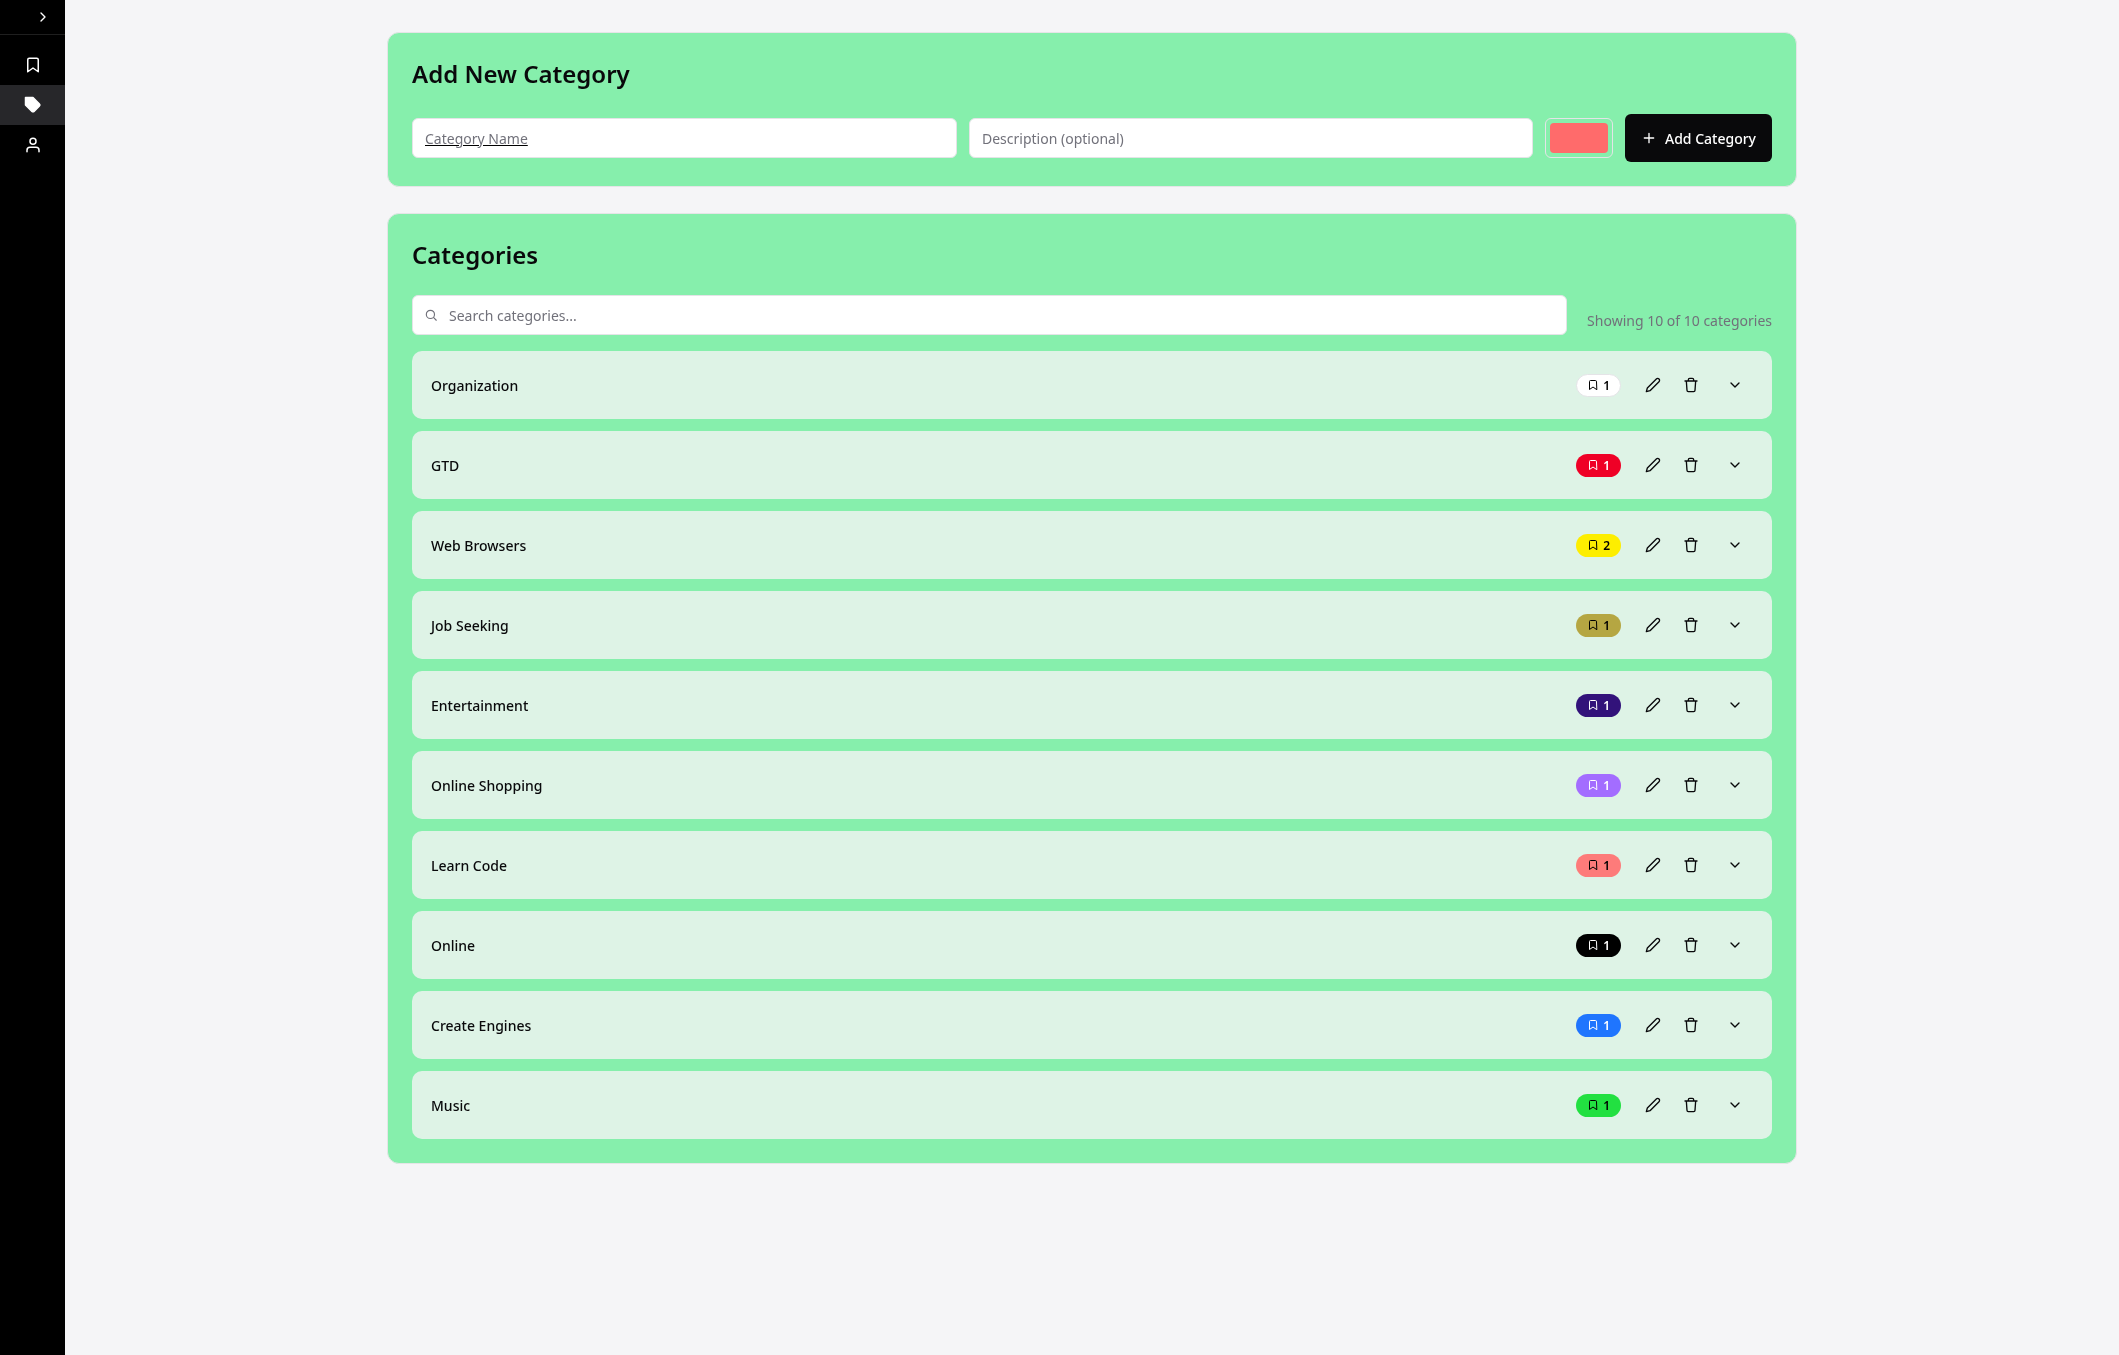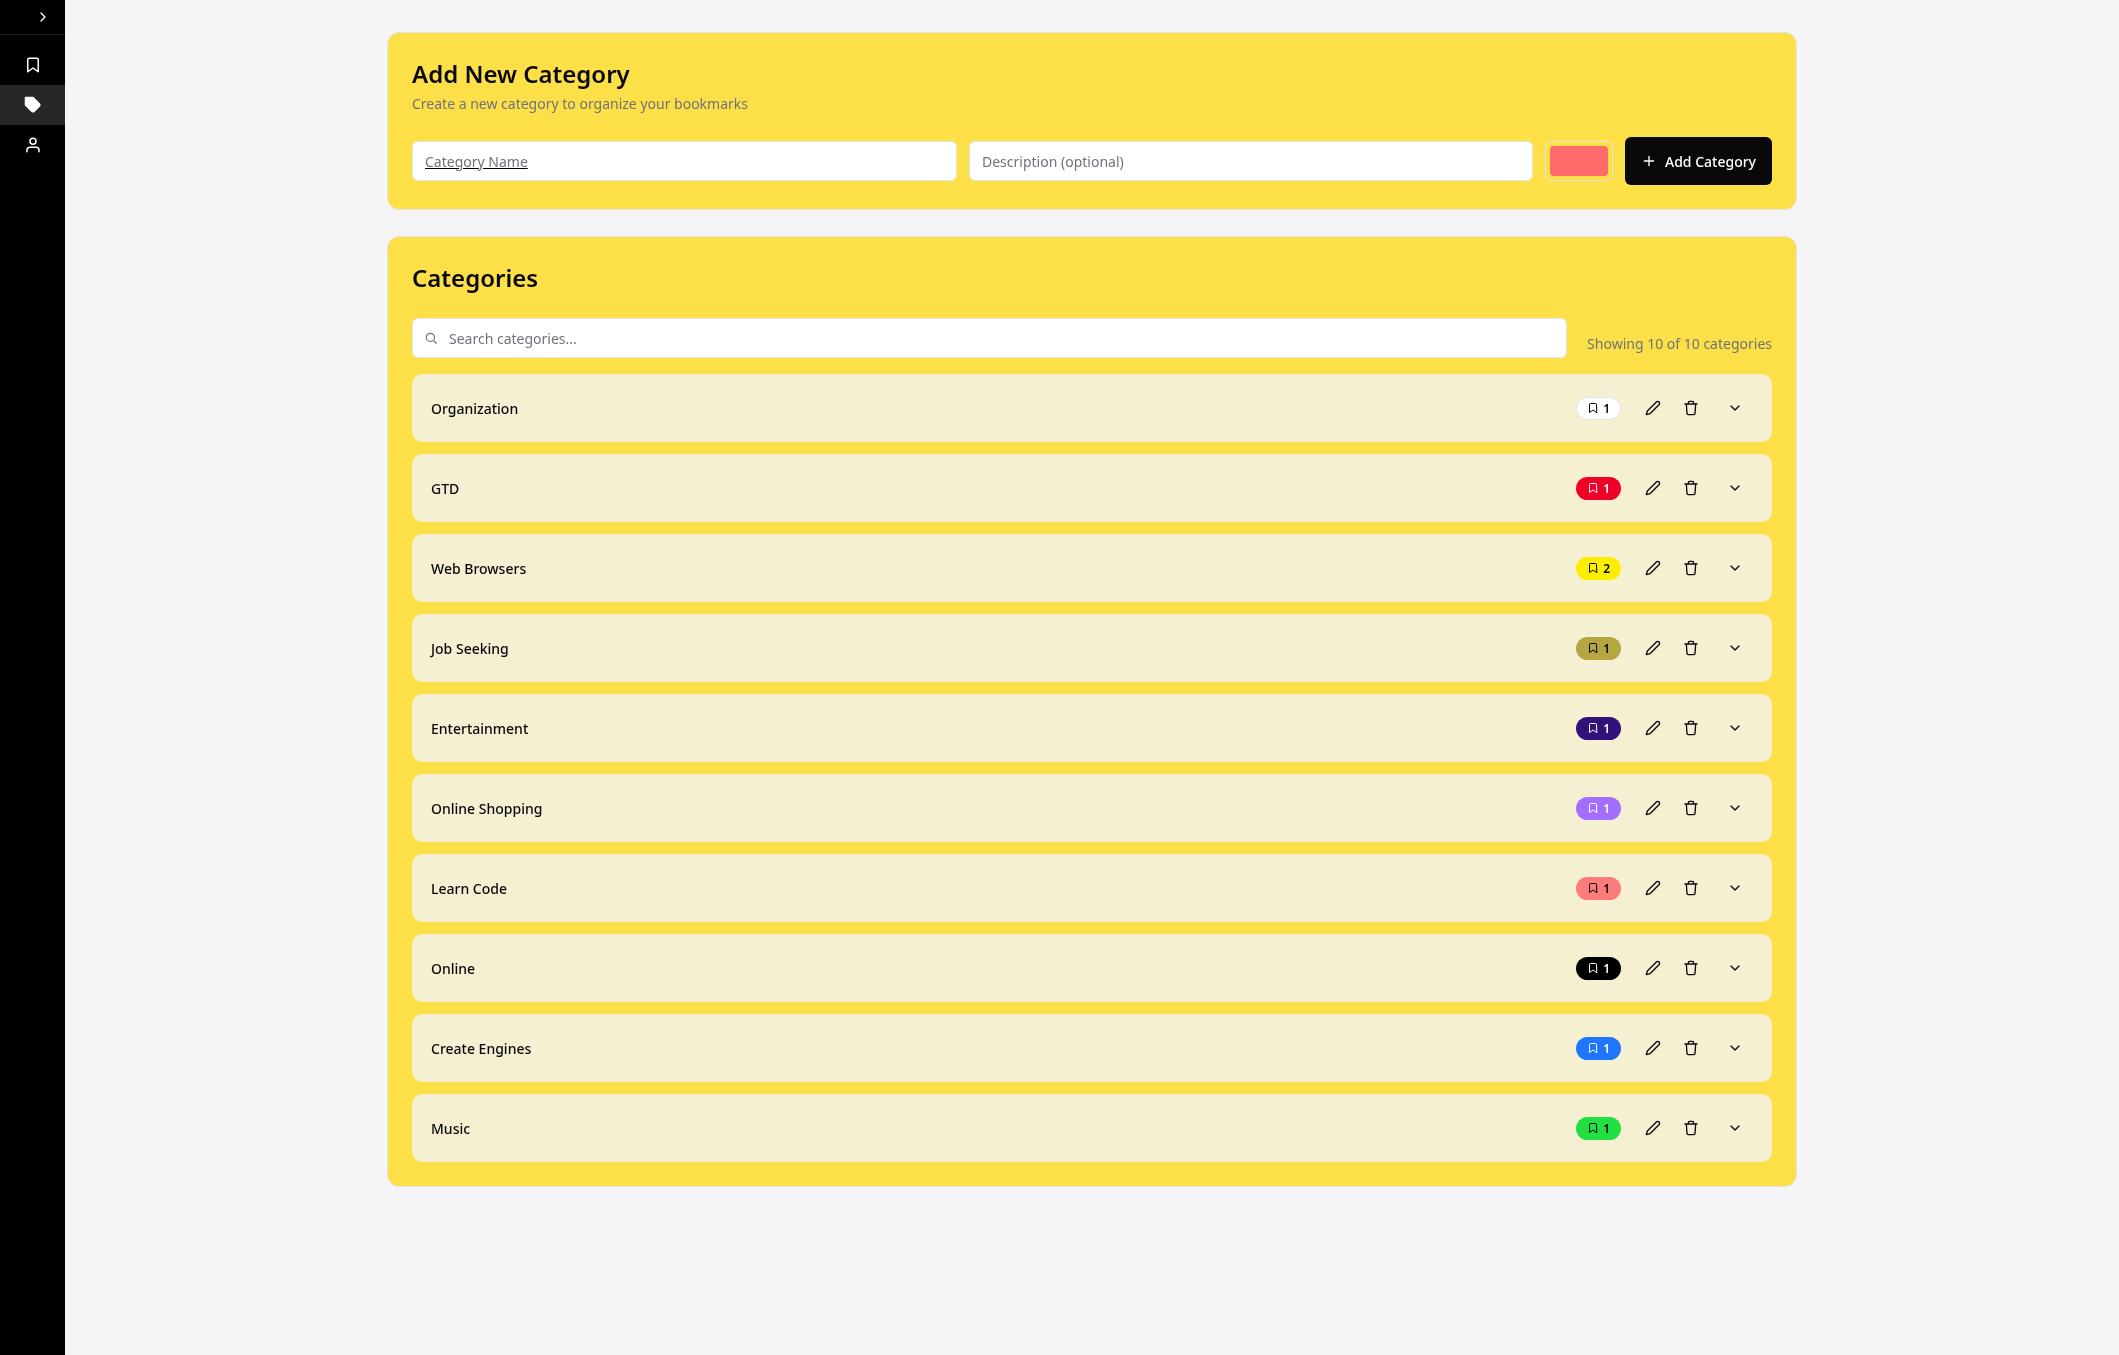--- a/index.html
+++ b/index.html
@@ -51,21 +51,21 @@
   }
   .content {
     width: 100%;
     max-width: 1410px;
     display: flex;
     flex-direction: column;
     gap: 26px;
   }
 
   .card {
-    background: #fde047;
+    background: #86efac;
     border: 1px solid #e5e5e7;
     border-radius: 12px;
     padding: 24px;
   }
   .card-title {
     font-size: 24px;
     font-weight: 600;
     margin-bottom: 4px;
   }
   .card-sub {
@@ -262,21 +262,20 @@
         </svg>
     </div>
   </div>
 </nav>
 
 <main class="main">
   <div class="content">
 
     <section class="card">
       <h2 class="card-title">Add New Category</h2>
-      <p class="card-sub">Create a new category to organize your bookmarks</p>
       <div class="form-row">
         <input class="input name" type="text" placeholder="Category Name" style="">
         <input class="input desc" type="text" placeholder="Description (optional)" style="">
         <div class="color-input">
           <div class="color-swatch-inner" style="background: rgb(255, 107, 107);"></div>
         </div>
         <button class="btn-primary">
           <svg viewBox="0 0 24 24">
               <use href="#i-plus"></use>
             </svg>

